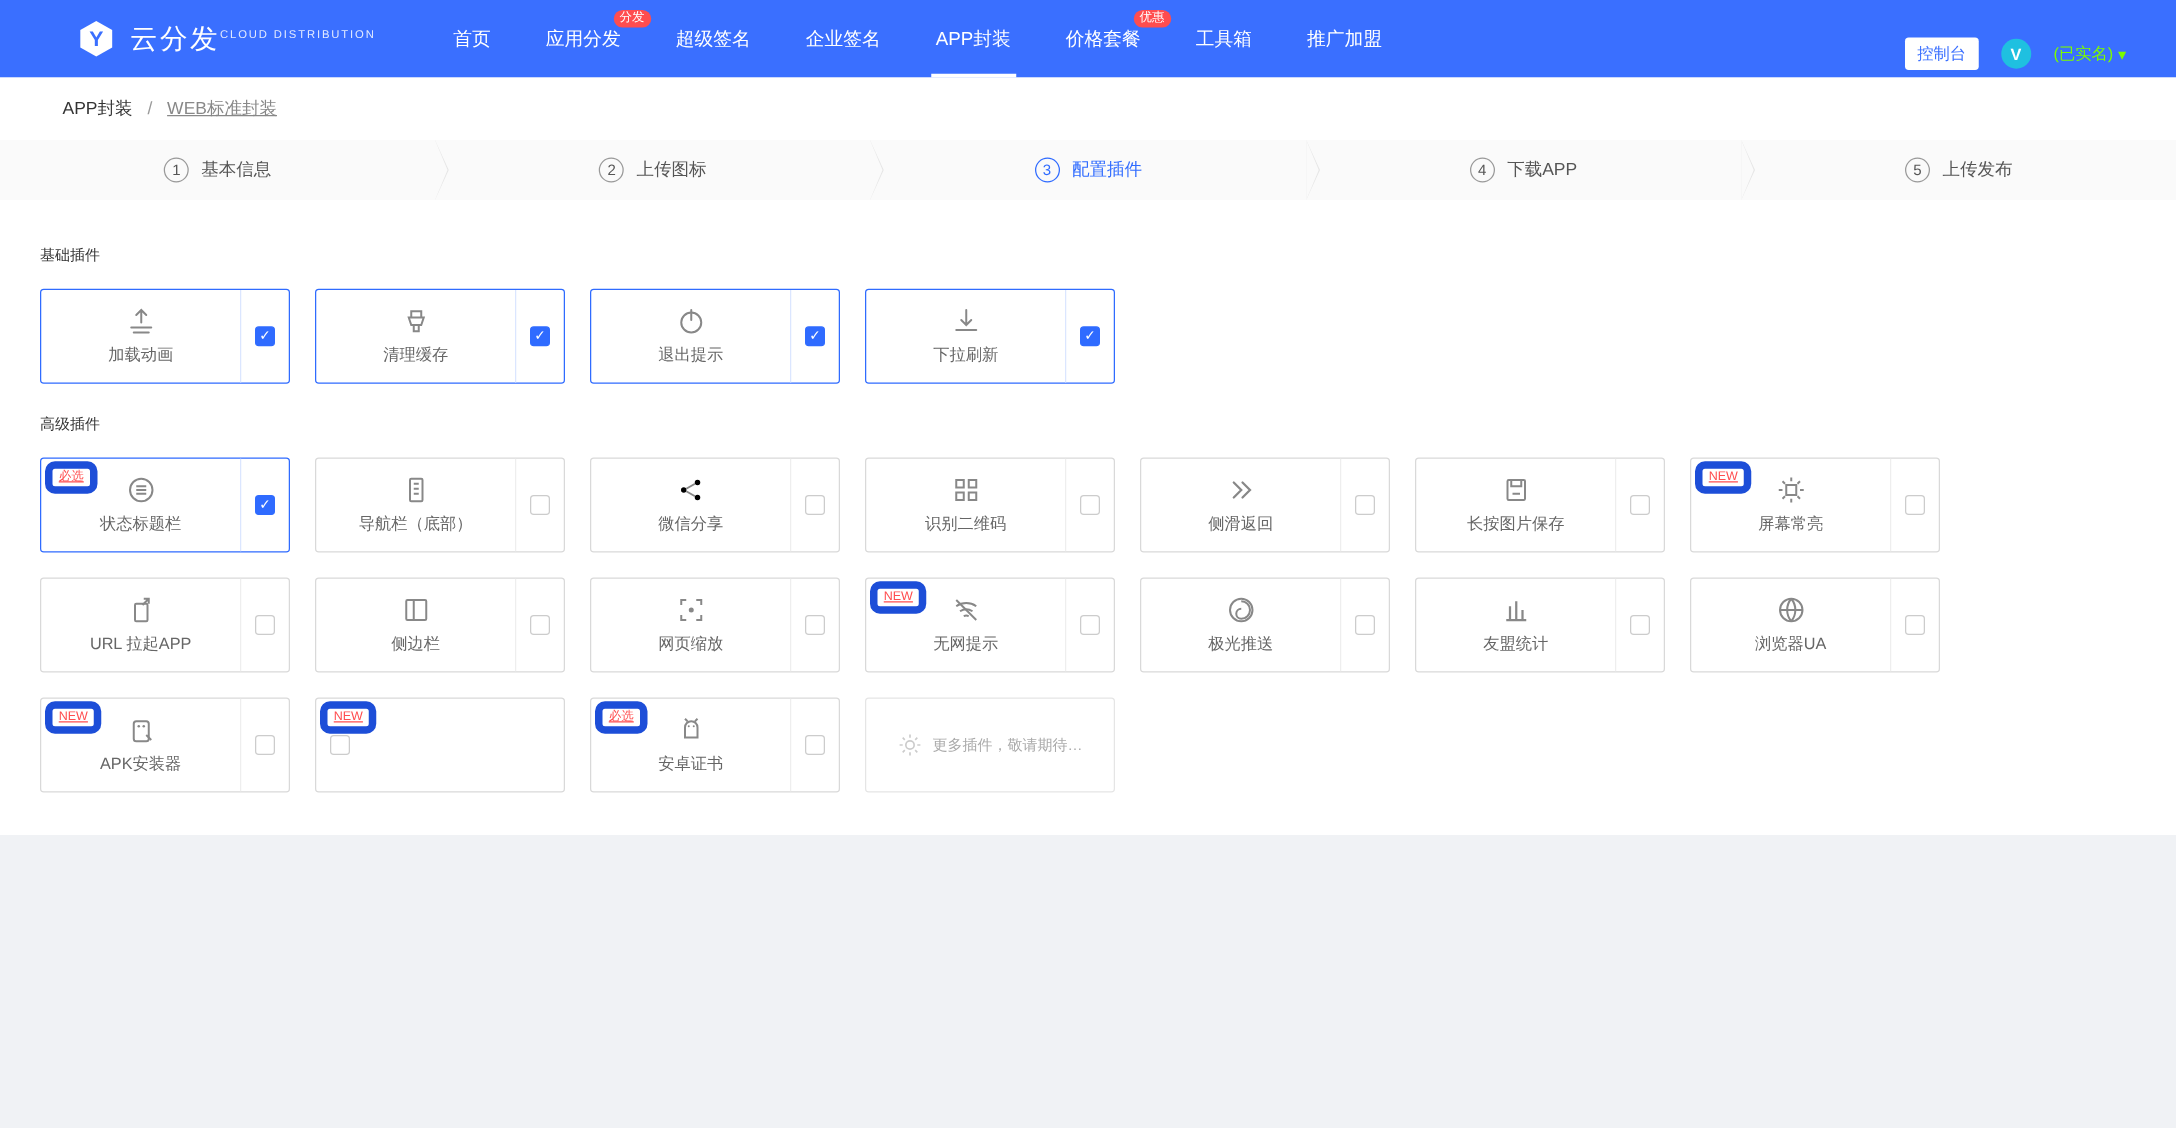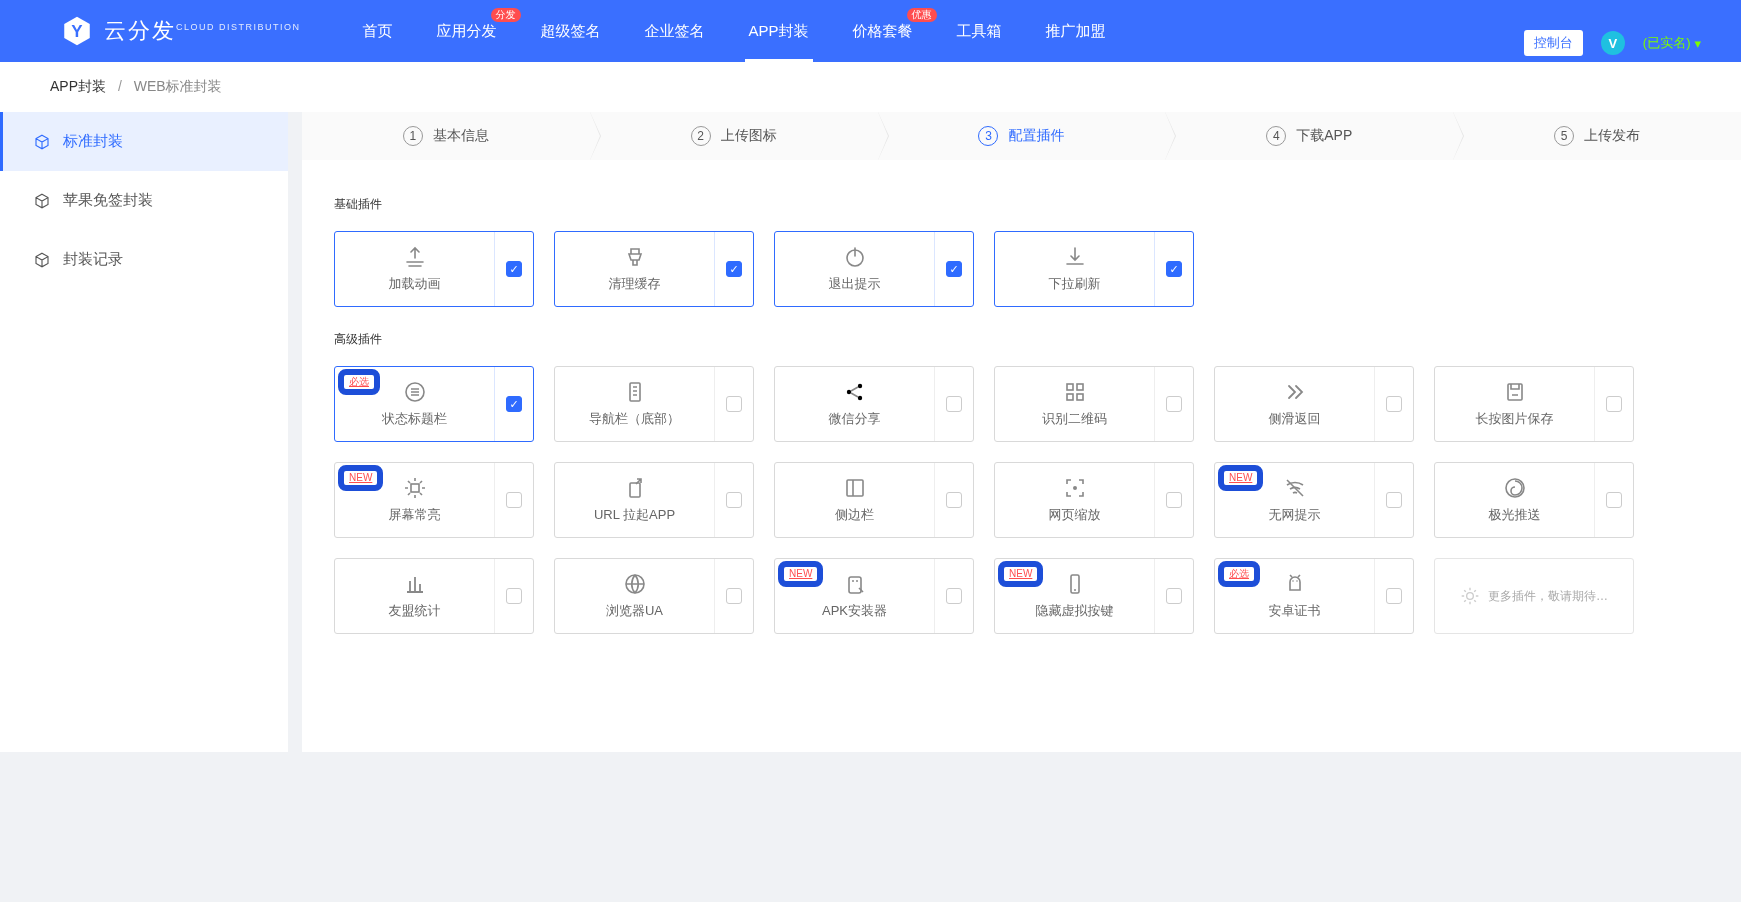--- a/index.html
+++ b/index.html
@@ -17,21 +17,21 @@
 .nav-item { position: relative; height: 100%; display: flex; align-items: center; padding: 0 22px; font-size: 15px; cursor: pointer; color: #fff; }
 .nav-item.active::after { content: ""; position: absolute; bottom: 0; left: 18px; right: 18px; height: 3px; background: #fff; }
 .nav-badge { position: absolute; top: 8px; right: -2px; background: #ff4d4f; color: #fff; font-size: 10px; padding: 1px 5px; border-radius: 8px; line-height: 1.2; }
 .top-right { display: flex; align-items: center; gap: 18px; margin-top: 24px; }
 .btn-console { background: #fff; color: #3a6fff; border: none; border-radius: 3px; padding: 4px 10px; font-size: 13px; cursor: pointer; }
 .avatar-v { width: 24px; height: 24px; border-radius: 50%; background: #1fc0e0; color: #fff; display: flex; align-items: center; justify-content: center; font-size: 13px; font-weight: 600; }
 .verified { color: #7CFC00; font-size: 13px; display: flex; align-items: center; cursor: pointer; }
 
 .breadcrumb { padding: 16px 50px; color: #333; font-size: 14px; background: #fff; }
 .breadcrumb .sep { color: #999; margin: 0 8px; }
-.breadcrumb .bc2 { color: #888; }
+.breadcrumb .bc2 { color: #888; text-decoration: underline; }
 
 .layout { display: flex; gap: 14px; padding: 0; }
 
 .sidebar { width: 288px; background: #fff; min-height: 640px; }
 .side-item { display: flex; align-items: center; gap: 12px; padding: 20px 30px; font-size: 15px; border-left: 3px solid transparent; cursor: pointer; color: #555; }
 .side-item .cube { width: 18px; height: 18px; }
 .side-item.active { background: #e9f0ff; color: #2f6bff; border-left-color: #2f6bff; }
 
 .main { flex: 1; background: #fff; padding: 0 0 28px; margin-right: 0; }
 
@@ -219,40 +219,20 @@
   </div>
 </div>
 
 <div class="breadcrumb">
   <span>APP封装</span>
   <span class="sep">/</span>
   <span class="bc2">WEB标准封装</span>
 </div>
 
 <div class="layout">
-  <div class="sidebar" id="sidebar">
-      <div class="side-item active">
-        <svg class="cube" viewBox="0 0 24 24">
-          <use href="#i-cube"></use>
-        </svg>
-        <span>标准封装</span>
-      </div>
-      <div class="side-item">
-        <svg class="cube" viewBox="0 0 24 24">
-          <use href="#i-cube"></use>
-        </svg>
-        <span>苹果免签封装</span>
-      </div>
-      <div class="side-item">
-        <svg class="cube" viewBox="0 0 24 24">
-          <use href="#i-cube"></use>
-        </svg>
-        <span>封装记录</span>
-      </div>
-    </div>
 
   <div class="main">
     <div class="steps" id="steps">
         <div class="step">
           <span class="step-num">1</span>
           <span>基本信息</span>
         </div>
         <div class="step">
           <span class="step-num">2</span>
           <span>上传图标</span>
@@ -486,26 +466,20 @@
                 <use href="#i-android-tool"></use>
               </svg>
               <span class="plugin-label">APK安装器</span>
             </div>
             <div class="plugin-chk">
               <span class="chkbox"></span>
             </div>
           </div>
           <div class="plugin">
             <span class="plugin-tag">NEW</span>
-            <div class="plugin-body">
-              <svg class="plugin-icon" viewBox="0 0 24 24">
-                <use href="#i-phone"></use>
-              </svg>
-              <span class="plugin-label">隐藏虚拟按键</span>
-            </div>
             <div class="plugin-chk">
               <span class="chkbox"></span>
             </div>
           </div>
           <div class="plugin">
             <span class="plugin-tag">必选</span>
             <div class="plugin-body">
               <svg class="plugin-icon" viewBox="0 0 24 24">
                 <use href="#i-android"></use>
               </svg>

